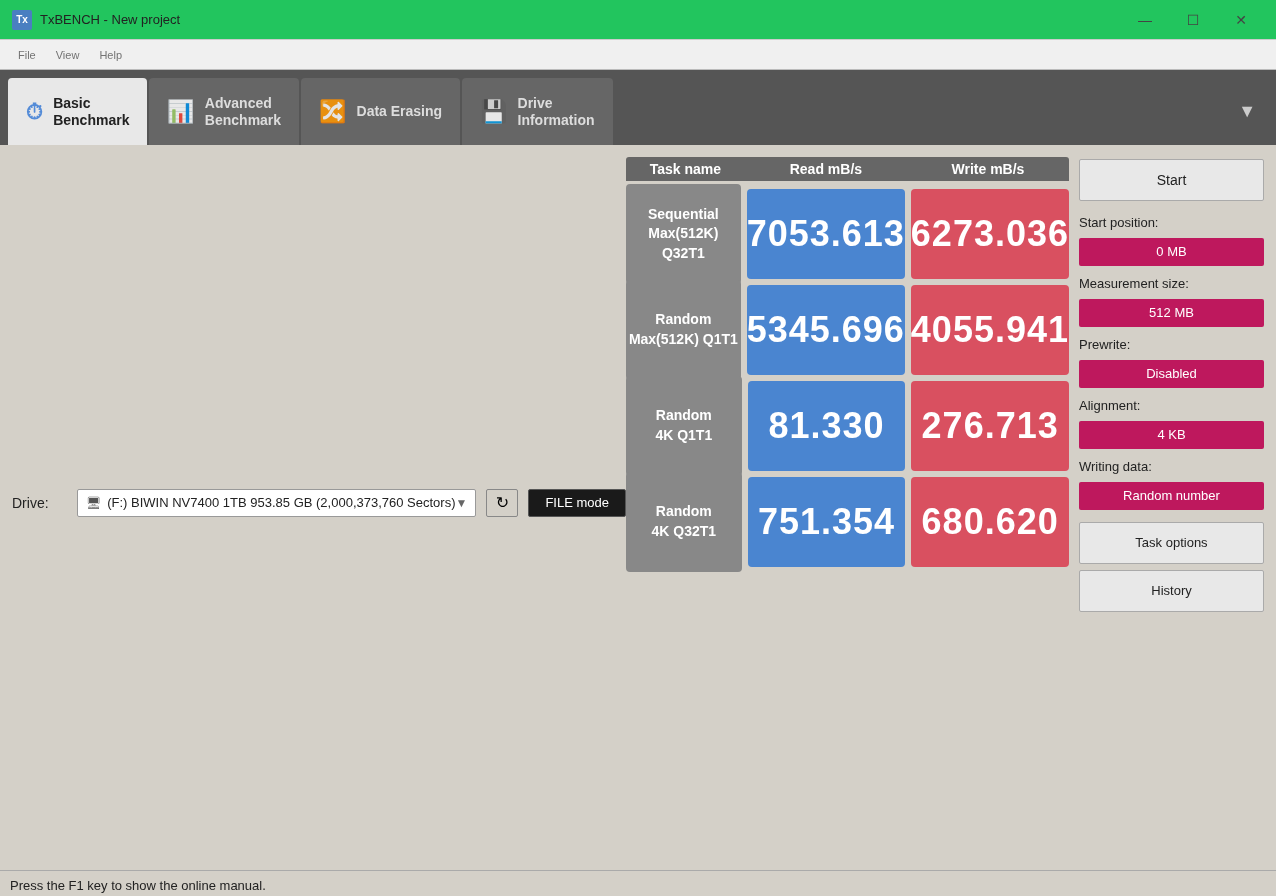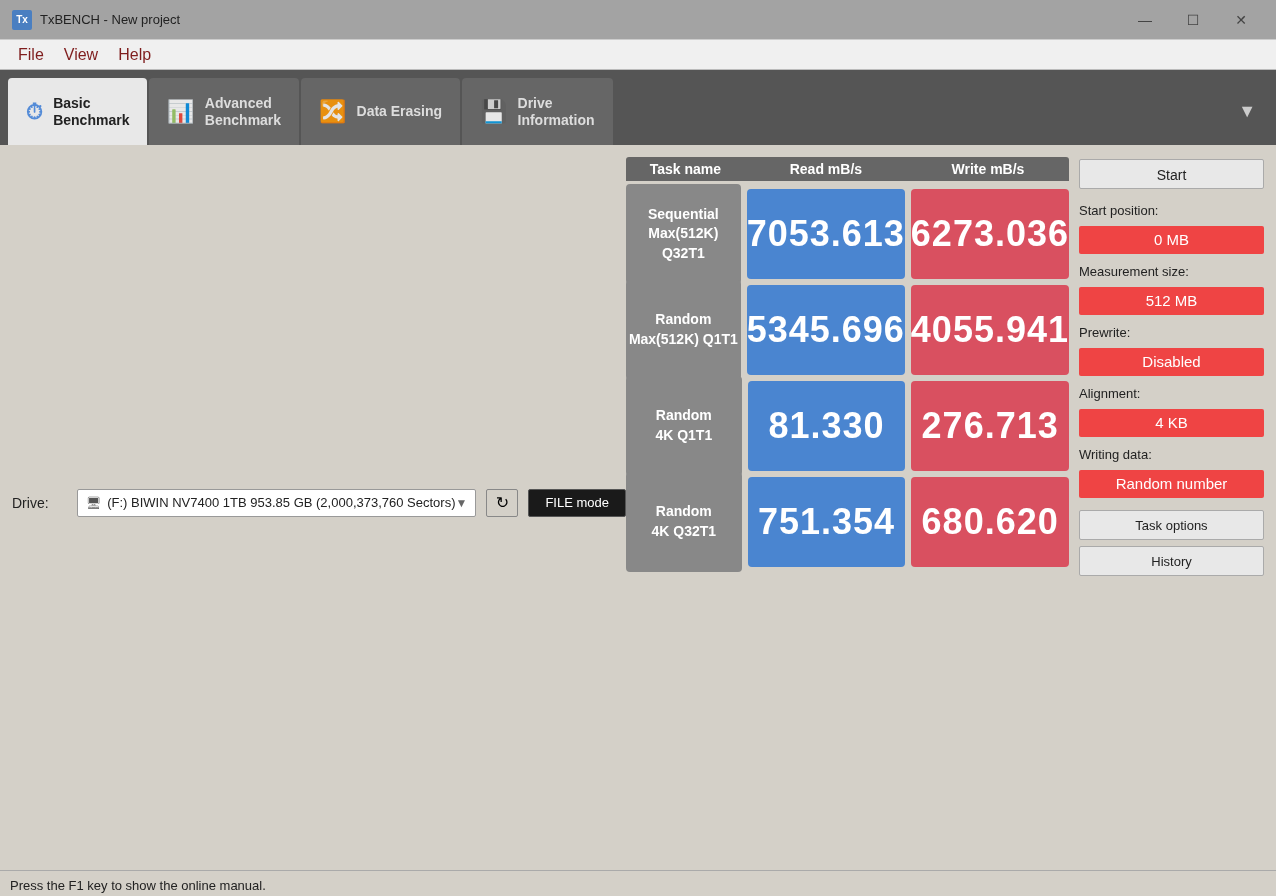--- a/index.html
+++ b/index.html
@@ -7,21 +7,21 @@
       font-family: 'Segoe UI', Arial, sans-serif;
       background: #f0f0f0;
       width: 1276px;
       height: 896px;
       overflow: hidden;
       user-select: none;
     }
 
     
     .title-bar {
-      background: #a3a3a3;
+      background: #22c55e;
       height: 40px;
       display: flex;
       align-items: center;
       padding: 0 12px;
       border-bottom: 1px solid #ccc;
     }
     .title-bar-icon {
       width: 20px;
       height: 20px;
       margin-right: 8px;
@@ -54,22 +54,22 @@
     .menu-bar {
       background: #f0f0f0;
       height: 30px;
       display: flex;
       align-items: center;
       padding: 0 8px;
       border-bottom: 1px solid #bbb;
     }
     .menu-item {
       padding: 4px 10px;
-      font-size: 16px;
-      color: #7f1d1d;
+      font-size: 11px;
+      color: #737373;
       cursor: pointer;
     }
 
     
     .tab-bar {
       background: #555555;
       height: 75px;
       display: flex;
       align-items: stretch;
       padding: 8px 8px 0 8px;
@@ -257,21 +257,21 @@
       flex-direction: column;
     }
     .right-panel {
       width: 185px;
       display: flex;
       flex-direction: column;
       gap: 6px;
       padding-top: 2px;
     }
     .right-btn {
-      height: 30px;
+      height: 42px;
       background: #e8e8e8;
       border: 1px solid #aaa;
       border-radius: 2px;
       font-size: 13px;
       cursor: pointer;
       text-align: center;
       line-height: 30px;
       color: #222;
     }
     .right-btn.start {
@@ -280,24 +280,24 @@
       margin-bottom: 4px;
     }
     .right-label {
       font-size: 13px;
       color: #222;
       margin-top: 4px;
       margin-bottom: 2px;
     }
     .right-value {
       height: 28px;
-      background: #ef4444;
-      color: white;
-      border-radius: 2px;
-      font-size: 15px;
+      background: #be185d;
+      color: white;
+      border-radius: 2px;
+      font-size: 13px;
       text-align: center;
       line-height: 28px;
     }
 
     
     .status-bar {
       background: #d4d0c8;
       height: 30px;
       border-top: 1px solid #aaa;
       display: flex;

